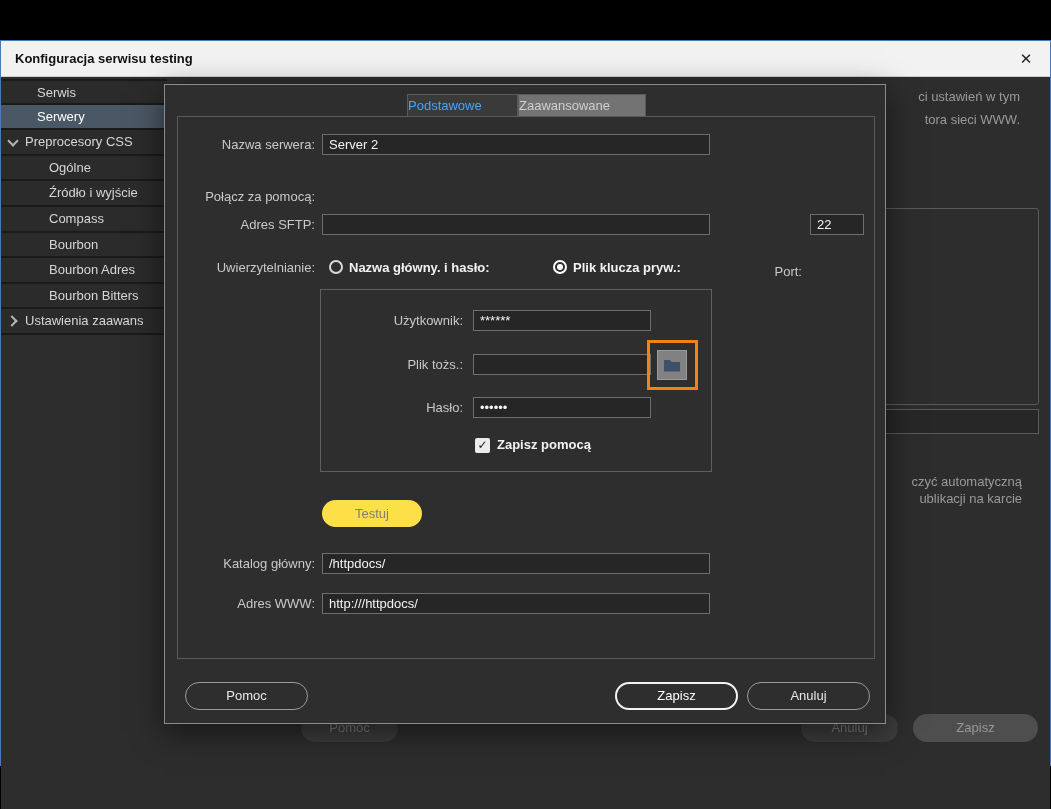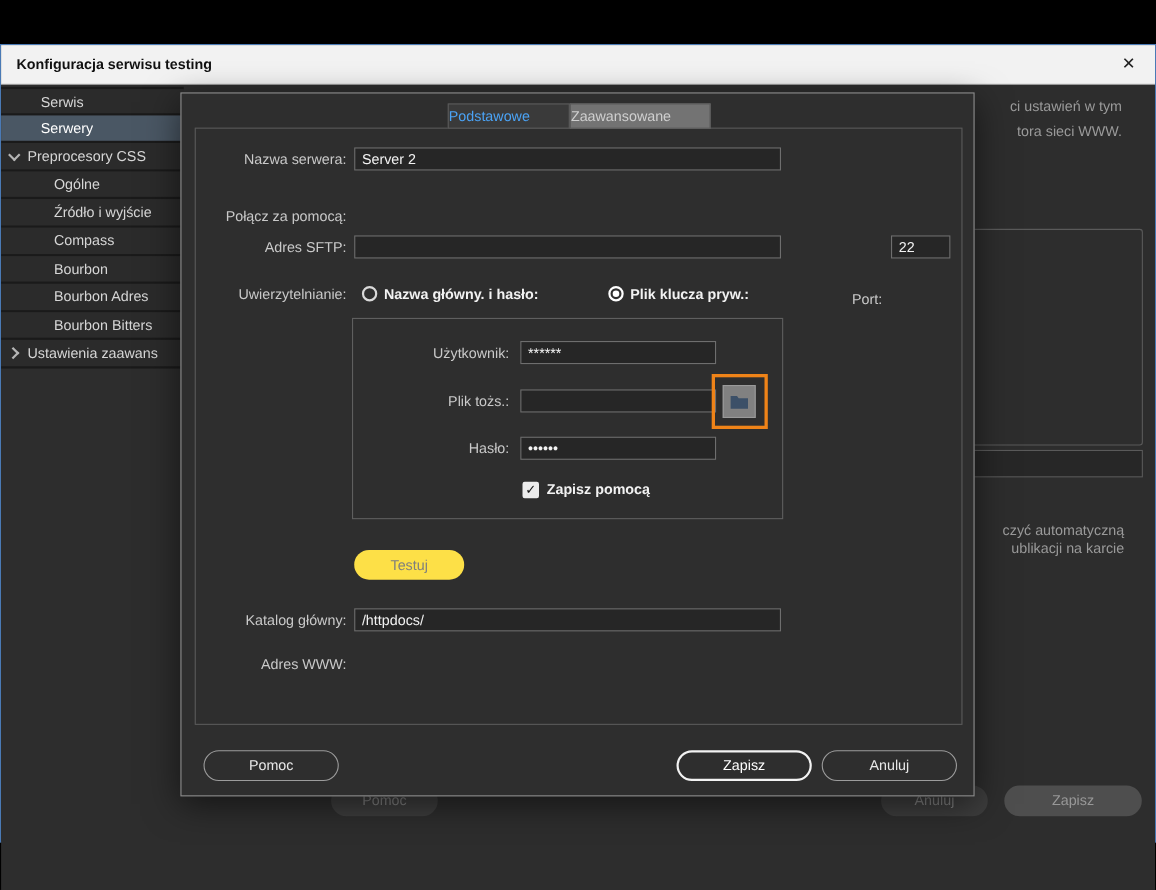--- a/index.html
+++ b/index.html
@@ -176,20 +176,21 @@
           <div class="checkbox">✓</div>
           <div class="cblabel">Zapisz pomocą</div>
         </div>
 
         <div class="testbtn">Testuj</div>
 
         <div class="flabel rroot">Katalog główny:</div>
         <input class="finput rroot" value="/httpdocs/" style="">
 
         <div class="flabel rurl">Adres WWW:</div>
+        <input class="finput rurl" value="http:///httpdocs/" style="">
 
         <div class="dbtn help">Pomoc</div>
         <div class="dbtn save">Zapisz</div>
         <div class="dbtn cancel">Anuluj</div>
       </div>
 
     </div>
   </div>
 </div>
 

